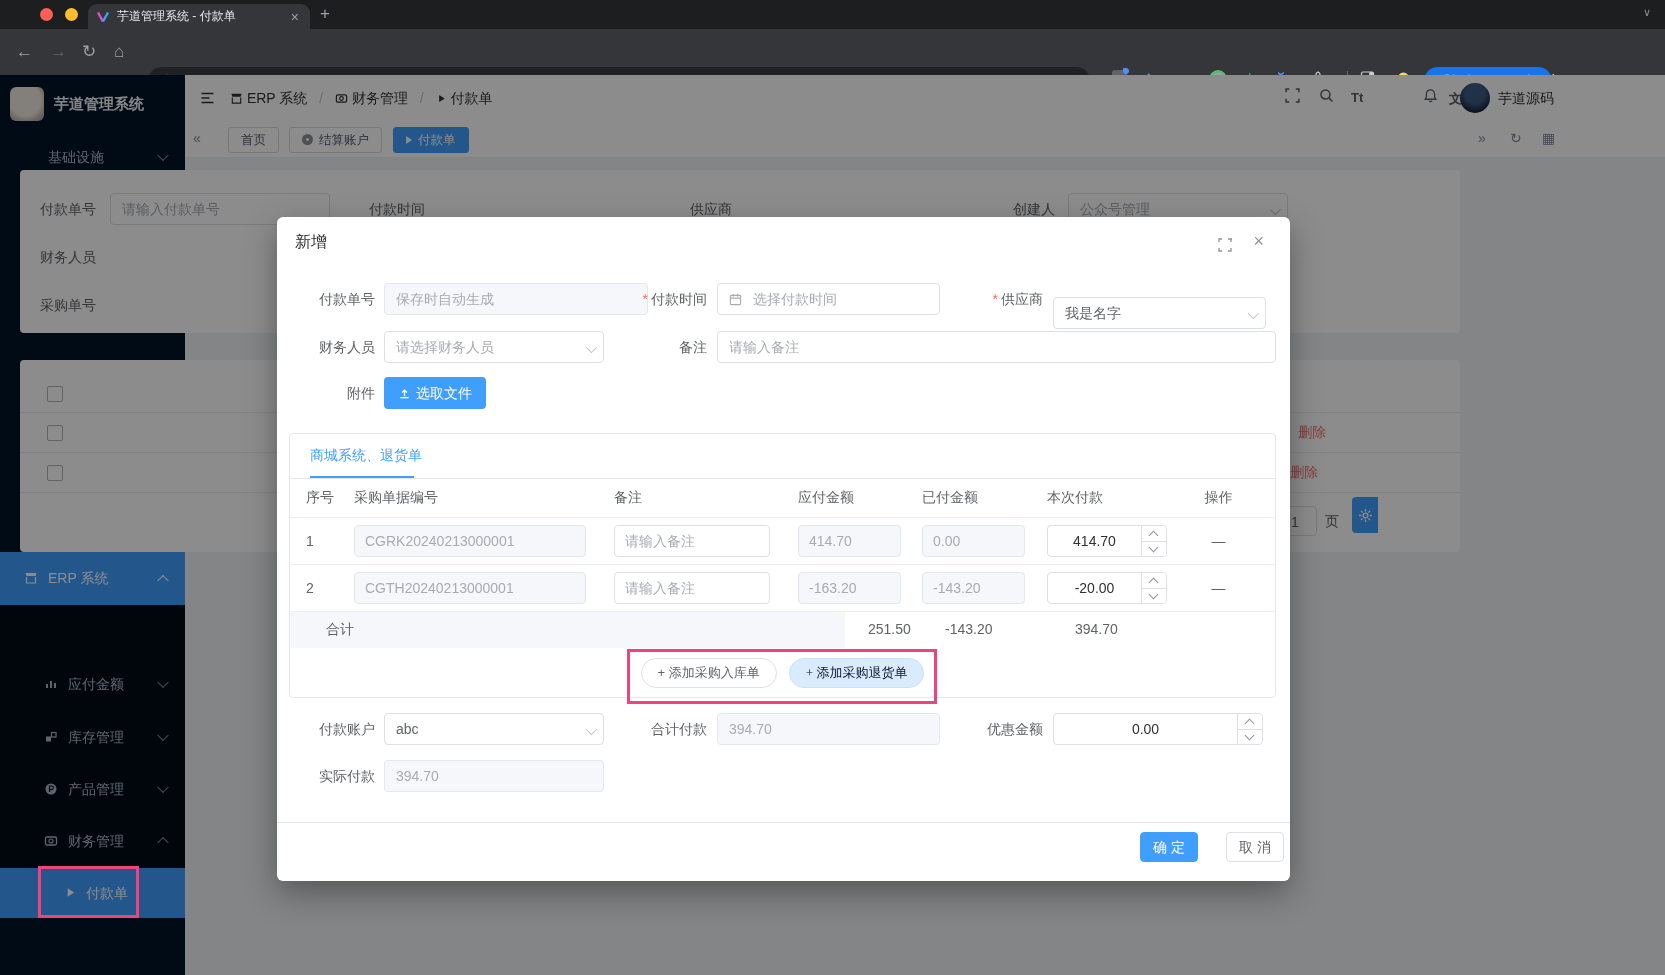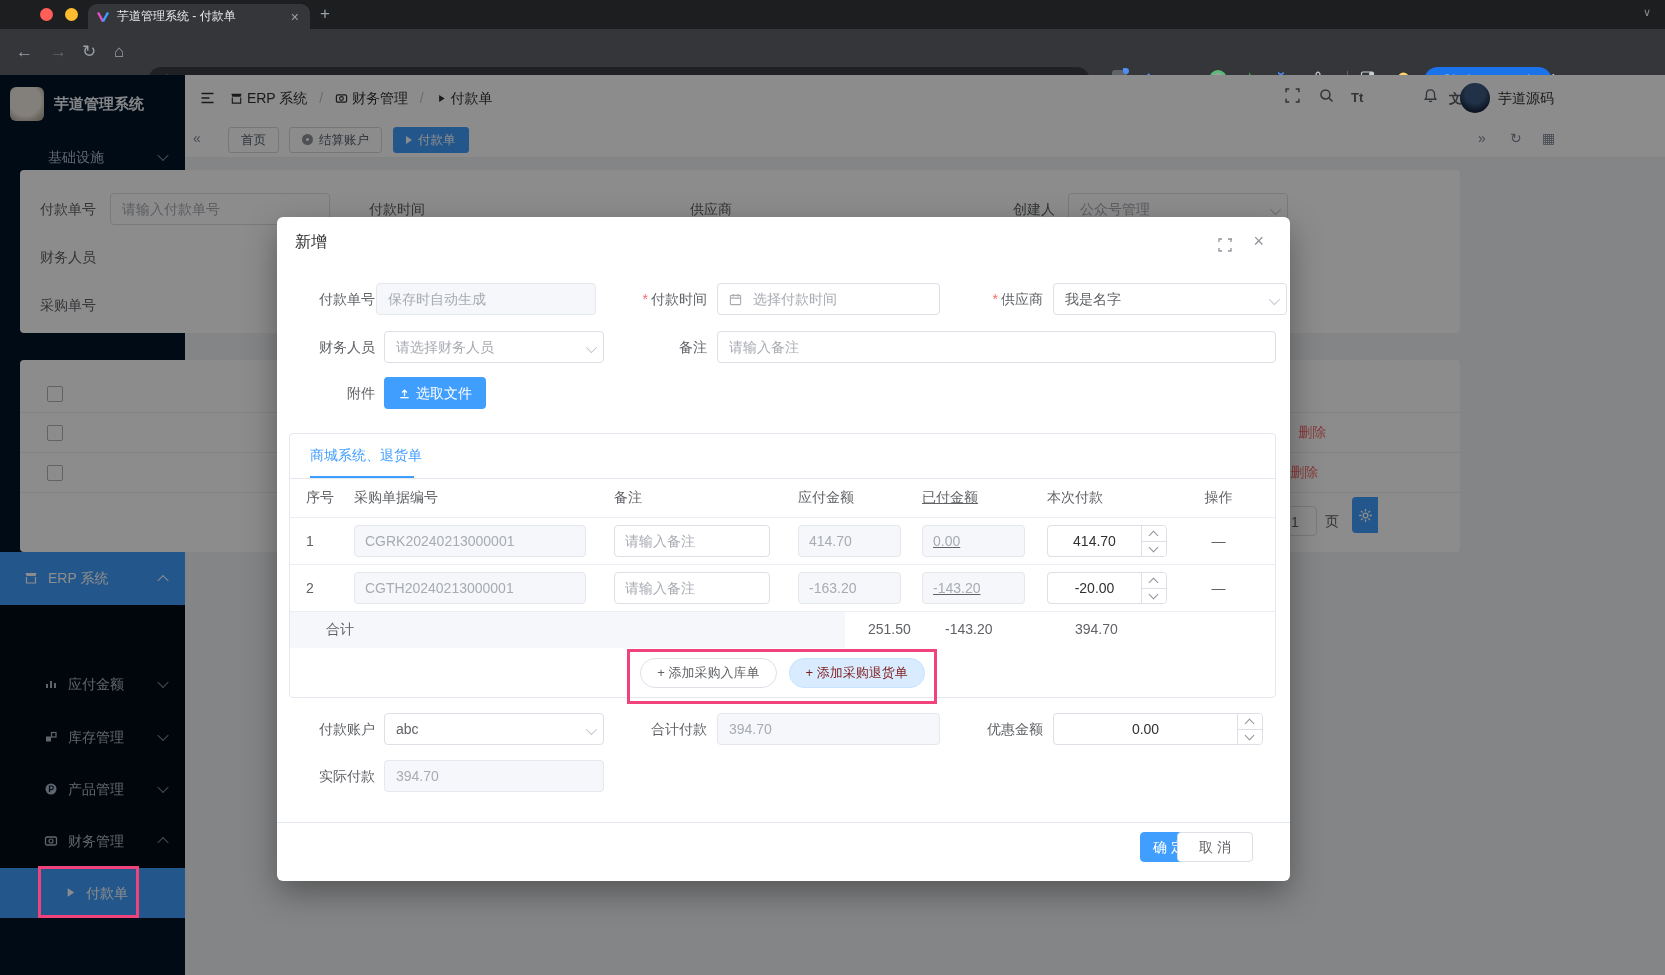--- a/index.html
+++ b/index.html
@@ -116,40 +116,40 @@
   .upbtn svg{vertical-align:-2px;margin-right:5px;}
   .mcard{position:absolute;left:12px;top:216px;width:987px;height:265px;border:1px solid #e4e7ed;border-radius:4px;
     box-sizing:border-box;overflow:hidden;}
   .mtabs{position:relative;height:44px;border-bottom:1px solid #e4e7ed;}
   .mtab{position:absolute;left:20px;top:13px;color:#409eff;font-size:14px;}
   .mtabline{position:absolute;left:20px;bottom:0;width:104px;height:2px;background:#409eff;}
   .mt-head,.mt-row{display:flex;align-items:center;border-bottom:1px solid #ebeef5;font-size:14px;color:#606266;}
   .mt-head{height:38px;}
   .mt-row{height:46px;}
   .c-no{width:64px;padding-left:16px;box-sizing:border-box;}
-  .c-code{width:260px;} .c-rmk{width:184px;} .c-pay{width:124px;} .c-paid{width:125px;text-decoration:underline;} .c-cur{width:150px;}
+  .c-code{width:260px;} .c-rmk{width:184px;} .c-pay{width:124px;} .c-paid{width:125px;} .c-cur{width:150px;}
   .c-op{width:43px;text-align:center;color:#606266;}
   .ti{height:32px;border:1px solid #dcdfe6;border-radius:4px;background:#fff;box-sizing:border-box;
     font-size:14px;line-height:30px;padding:0 10px;color:#606266;white-space:nowrap;overflow:hidden;}
   .ti.dis{background:#f5f7fa;border-color:#e4e7ed;color:#a8abb2;}
   .num{display:flex;width:120px;height:32px;border:1px solid #dcdfe6;border-radius:4px;background:#fff;
     box-sizing:border-box;overflow:hidden;}
   .num .val{flex:1;text-align:center;line-height:30px;font-size:14px;color:#303133;}
   .num .ctl{width:24px;border-left:1px solid #dcdfe6;display:flex;flex-direction:column;}
   .num .ctl div{flex:1;position:relative;background:#fff;}
   .num .ctl div:first-child{border-bottom:1px solid #dcdfe6;}
   .chs{position:absolute;left:8px;width:6px;height:6px;border-left:1.2px solid #909399;border-top:1.2px solid #909399;}
   .chs.u{top:6px;transform:rotate(45deg);} .chs.d{top:2px;transform:rotate(225deg);}
   .mt-sum{position:relative;height:36px;font-size:14px;color:#606266;}
   .sumgrey{position:absolute;left:0;top:0;width:555px;height:36px;background:#f5f7fa;}
   .sumv{position:absolute;top:9px;}
   .mt-btns{height:50px;display:flex;align-items:center;justify-content:center;gap:12px;}
   .rbtn{height:30px;line-height:28px;border-radius:15px;font-size:13px;padding:0 16px;box-sizing:border-box;white-space:nowrap;}
   .rbtn.plain{border:1px solid #dcdfe6;background:#fff;color:#606266;}
-  .rbtn.blue{border:1px solid #c6e2ff;background:#d9ecff;color:#7f1d1d;}
+  .rbtn.blue{border:1px solid #c6e2ff;background:#d9ecff;color:#0f172a;font-family:Liberation Serif, serif;}
   .m-div{position:absolute;left:0;top:605px;width:1013px;border-top:1px solid #e4e7ed;}
   .ebtn{position:absolute;height:30px;border-radius:4px;font-size:14px;line-height:28px;text-align:center;box-sizing:border-box;}
   .ebtn.primary{background:#409eff;border:1px solid #409eff;color:#fff;}
   .ebtn.default{background:#fff;border:1px solid #dcdfe6;color:#606266;}
   
   .anno{position:absolute;border:3px solid #f0437b;z-index:70;}
   .resize-corner{position:absolute;right:2px;bottom:2px;width:9px;height:9px;
     background:repeating-linear-gradient(135deg,transparent 0 3px,#c0c4cc 3px 4px);}
 </style>
 </head>
@@ -412,31 +412,31 @@
   <div class="dim"></div>
 
   <div class="modal">
     <div class="m-title">新增</div>
     <svg class="m-fs" width="14" height="14" viewBox="0 0 14 14">
         <path d="M1 4V1h3M10 1h13v3M13 10v3h-3M4 13H1v-3M10 1h3v3" fill="none" stroke="#909399" stroke-width="1.3"></path>
       </svg>
     <span class="m-x">×</span>
 
     <div class="flabel" style="left:8px;top:66px"><span>付款单号</span></div>
-    <div class="minp dis" style="left:99px;top:66px;width:220px"><span class="ph">保存时自动生成</span></div>
+    <div class="minp dis" style="left:107px;top:66px;width:264px"><span class="ph">保存时自动生成</span></div>
     <div class="flabel" style="left:340px;top:66px"><span class="req">*</span><span>付款时间</span></div>
     <div class="minp" style="left:440px;top:66px;width:223px">
       <svg class="calic" width="13" height="13" viewBox="0 0 14 14">
           <rect x="1.5" y="2.5" width="11" height="10" rx="1" fill="none" stroke="#a8abb2" stroke-width="1.2"></rect>
           <path d="M1.5 5.5h11M4.5 1v3M9.5 1v3" stroke="#a8abb2" stroke-width="1.2"></path>
         </svg>
       <span class="ph">选择付款时间</span>
     </div>
     <div class="flabel" style="left:676px;top:66px"><span class="req">*</span><span>供应商</span></div>
-    <div class="minp" style="left:776px;top:66px;width:234px"><span>我是名字</span><span class="selarrow"></span></div>
+    <div class="minp" style="left:776px;top:80px;width:213px"><span>我是名字</span><span class="selarrow"></span></div>
 
     <div class="flabel" style="left:8px;top:114px"><span>财务人员</span></div>
     <div class="minp" style="left:107px;top:114px;width:220px"><span class="ph">请选择财务人员</span><span class="selarrow"></span></div>
     <div class="flabel" style="left:340px;top:114px"><span>备注</span></div>
     <div class="minp" style="left:440px;top:114px;width:559px"><span class="ph">请输入备注</span></div>
 
     <div class="flabel" style="left:8px;top:160px"><span>附件</span></div>
     <div class="upbtn">
       <svg width="13" height="13" viewBox="0 0 14 14">
           <path d="M7 10V4M4.5 6 7 3.5 9.5 6" stroke="#fff" stroke-width="1.4" fill="none"></path>
@@ -543,18 +543,18 @@
           <div>
             <span class="chs d"></span>
           </div>
         </div>
     </div>
     <div class="flabel" style="left:8px;top:543px"><span>实际付款</span></div>
     <div class="minp dis" style="left:107px;top:543px;width:220px"><span class="ph">394.70</span></div>
 
     <div class="m-div"></div>
     <div class="ebtn primary" style="left:863px;top:615px;width:58px">确 定</div>
-    <div class="ebtn default" style="left:900px;top:615px;width:76px">取 消</div>
+    <div class="ebtn default" style="left:949px;top:615px;width:58px">取 消</div>
   </div>
 
   <div class="anno" style="left:38px;top:866px;width:95px;height:46px"></div>
   <div class="anno" style="left:627px;top:649px;width:304px;height:49px"></div>
 </div>
 
 </body></html>

